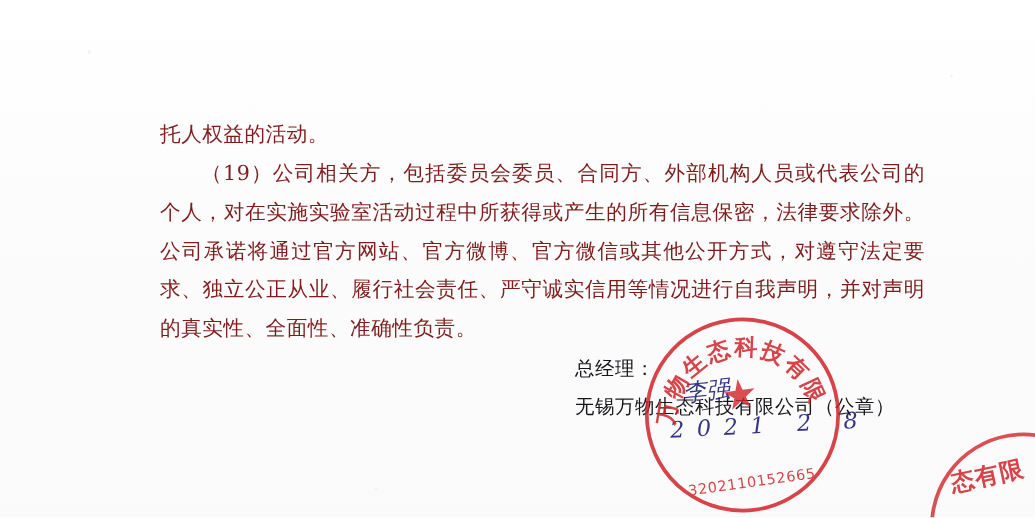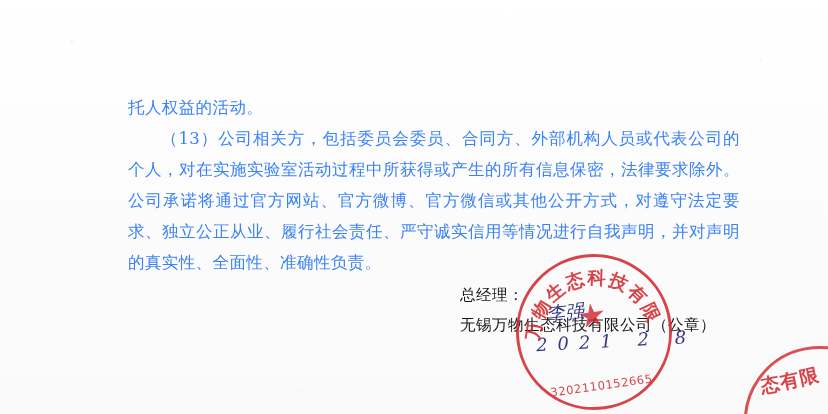--- a/index.html
+++ b/index.html
@@ -30,21 +30,21 @@
   }
 
   .doc-body {
     position: absolute;
     left: 128px;
     top: 92px;
     width: 612px;
     font-family: "DejaVu Serif", serif;
     font-size: 16.5px;
     line-height: 31px;
-    color: #3b82f6;
+    color: #7f1d1d;
     letter-spacing: 0.4px;
     text-align: justify;
   }
   .para {
     margin: 0;
   }
   .para.indent {
     text-indent: 2em;
   }
 
@@ -186,21 +186,21 @@
 <body>
 
 <div id="page">
 
   <div class="speckle" style="left:70px; top:40px; width:3px; height:3px;"></div>
   <div class="speckle" style="left:760px; top:60px; width:2px; height:2px;"></div>
   <div class="speckle" style="left:300px; top:390px; width:2px; height:2px;"></div>
 
   <div class="doc-body">
     <p class="para">托人权益的活动。</p>
-    <p class="para indent">（13）公司相关方，包括委员会委员、合同方、外部机构人员或代表公司的个人，对在实施实验室活动过程中所获得或产生的所有信息保密，法律要求除外。公司承诺将通过官方网站、官方微博、官方微信或其他公开方式，对遵守法定要求、独立公正从业、履行社会责任、严守诚实信用等情况进行自我声明，并对声明的真实性、全面性、准确性负责。</p>
+    <p class="para indent">（19）公司相关方，包括委员会委员、合同方、外部机构人员或代表公司的个人，对在实施实验室活动过程中所获得或产生的所有信息保密，法律要求除外。公司承诺将通过官方网站、官方微博、官方微信或其他公开方式，对遵守法定要求、独立公正从业、履行社会责任、严守诚实信用等情况进行自我声明，并对声明的真实性、全面性、准确性负责。</p>
   </div>
 
   <div class="signature-block">
     <div class="sig-line">
       <span class="sig-label">总经理：</span>
       <span class="sig-gap"></span>
     </div>
     <div class="sig-line">
       <span>无锡万物生态科技有限公司（公章）</span>
     </div>

